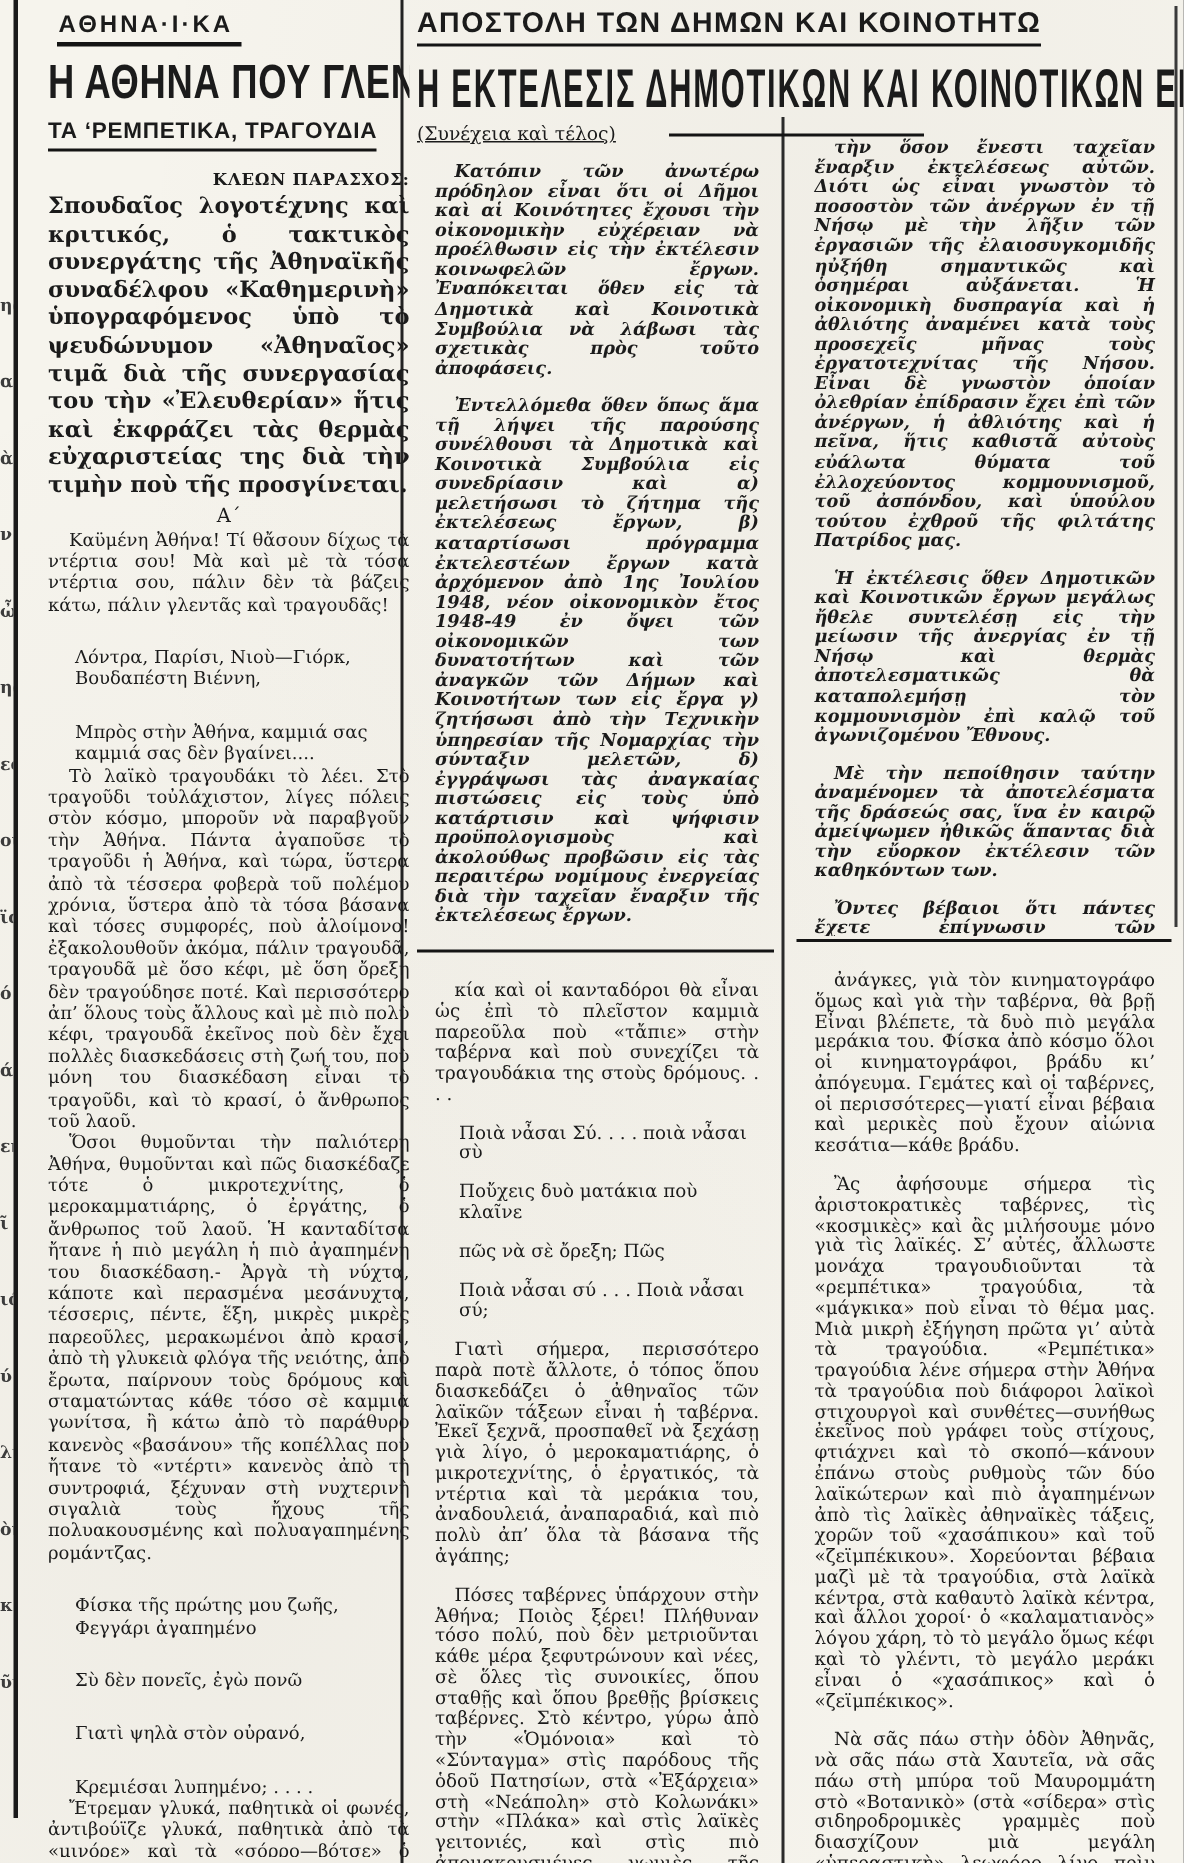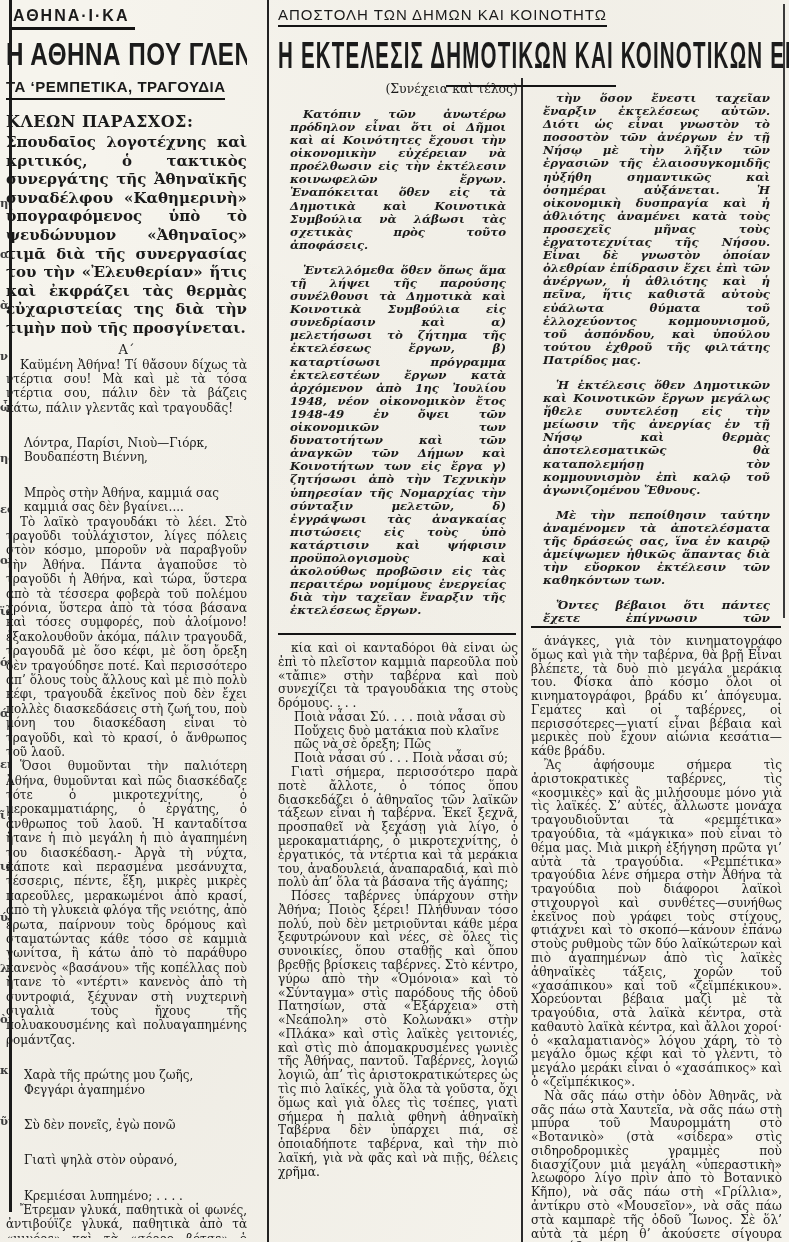--- a/index.html
+++ b/index.html
@@ -15,58 +15,58 @@
   
   .vr { position:absolute; background:#1a1a1a; }
   .vr1 { left:9px;  top:0; width:3px; height:1212px; }
   .vr2 { left:267px; top:0; width:2px; height:1242px; background:#222; }
   .vr3 { left:521px; top:78px; width:2px; height:1164px; background:#2a2a2a; }
   .vr4 { left:783px; top:4px; width:2px; height:614px; background:#3a3a3a; }
   
   .edge { position:absolute; left:0; top:196px; width:9px; overflow:hidden; height:1000px; }
   .edge span { display:block; height:51px; font-size:11.5px; font-weight:700; color:#3c3c3c; }
   
-  .col1 { position:absolute; left:6px; top:6px; width:241px; height:1232px; overflow:hidden; }
+  .col1 { position:absolute; left:32px; top:6px; width:241px; height:1232px; overflow:hidden; }
   .kicker1 { font-family:"Liberation Sans",sans-serif; font-weight:700; font-size:16px;
              letter-spacing:2px; display:inline-block; margin-left:6px;
              border-bottom:3px solid #141414; padding:1px 6px 2px 1px; }
   .headline1 { font-family:"Liberation Sans",sans-serif; font-weight:700; font-size:25px;
                letter-spacing:0.5px; white-space:nowrap; margin:10px 0 0 0;
                transform:scale(0.97,1.28); transform-origin:left center; }
   .subhead1 { font-family:Liberation Sans, sans-serif; font-weight:700; font-size:15px;
               letter-spacing:0.5px; display:inline-block; border-bottom:2.5px solid #141414;
               padding-bottom:3px; margin-top:9px; }
-  .byline { text-align:left; font-weight:700; font-size:16px; letter-spacing:0.5px; margin:12px 0 2px; }
+  .byline { text-align:right; font-weight:700; font-size:11px; letter-spacing:0.5px; margin:12px 0 2px; }
   .intro { font-weight:700; font-size:15px; line-height:1.24; text-align:justify; }
   .sectmark { text-align:center; font-size:13px; margin:4px 0 1px; }
   .body1 p { margin:0; font-size:12px; line-height:1.2; text-align:justify; text-indent:14px; }
   .body1 p.verse { text-indent:0; padding-left:18px; text-align:left;margin-top:21px; }
   
   .main-head { position:absolute; left:278px; top:5px; width:506px; }
-  .kicker2 { font-family:"Liberation Sans",sans-serif; font-weight:400; font-size:15px;
+  .kicker2 { font-family:"Liberation Sans",sans-serif; font-weight:700; font-size:19px;
              letter-spacing:1px; display:inline-block; border-bottom:2.5px solid #141414; padding-bottom:2px; }
   .headline2 { margin-top:7px; height:40px; }
   .headline2 span { display:inline-block; font-family:"Liberation Sans",sans-serif; font-weight:700;
                     font-size:26px; letter-spacing:1.5px; white-space:nowrap;
                     transform:scale(0.79,1.4); transform-origin:left top; }
   .head2-underline { width:170px; border-top:2.5px solid #141414; margin:11px auto 0; }
   
   .ital { position:absolute; font-style:italic; font-weight:700; font-size:11.8px;
           line-height:1.11; text-align:justify; overflow:hidden; }
   .ital p { margin:12px; text-indent:13px; }
   .colA { left:278px; top:82px; width:240px; height:548px; }
   .colB { left:531px; top:80px; width:251px; height:544px; }
-  .contnote { text-align:right; font-style:normal; font-weight:400; font-size:12.5px; margin-bottom:3px; }
+  .contnote { text-align:left; font-style:normal; font-weight:400; font-size:12.5px; margin-bottom:3px;text-decoration:underline; }
   
   .hr { position:absolute; border-top:2px solid #141414; }
   .hrA { left:278px; top:633px; width:238px; }
   .hrB { left:531px; top:626px; width:250px; }
   
   .cont { position:absolute; font-size:12.2px; line-height:1.13; text-align:justify; overflow:hidden; }
-  .cont p { margin:0; text-indent:13px; }
+  .cont p { margin:12px; text-indent:13px; }
   .cont p.verse { text-indent:0; padding-left:16px; text-align:left; }
   .contA { left:278px; top:642px; width:240px; height:600px; }
   .contB { left:531px; top:635px; width:251px; height:607px; }
 </style>
 </head>
 <body>
 
 <div class="page">
 
   <div class="vr vr1"></div>
@@ -102,21 +102,21 @@
     <div class="subhead1">ΤΑ ‘ΡΕΜΠΕΤΙΚΑ, ΤΡΑΓΟΥΔΙΑ</div>
     <div class="byline">ΚΛΕΩΝ ΠΑΡΑΣΧΟΣ:</div>
     <div class="intro">Σπουδαῖος λογοτέχνης καὶ κριτικός, ὁ τακτικὸς συνεργάτης τῆς Ἀθηναϊκῆς συναδέλφου «Καθημερινὴ» ὑπογραφόμενος ὑπὸ τὸ ψευδώνυμον «Ἀθηναῖος» τιμᾶ διὰ τῆς συνεργασίας του τὴν «Ἐλευθερίαν» ἥτις καὶ ἐκφράζει τὰς θερμὰς εὐχαριστείας της διὰ τὴν τιμὴν ποὺ τῆς προσγίνεται.</div>
     <div class="sectmark">Α΄</div>
     <div class="body1">
         <p>Καϋμένη Ἀθήνα! Τί θἄσουν δίχως τὰ ντέρτια σου! Μὰ καὶ μὲ τὰ τόσα ντέρτια σου, πάλιν δὲν τὰ βάζεις κάτω, πάλιν γλεντᾶς καὶ τραγουδᾶς!</p>
         <p class="verse">Λόντρα, Παρίσι, Νιοὺ—Γιόρκ, Βουδαπέστη Βιέννη,</p>
         <p class="verse">Μπρὸς στὴν Ἀθήνα, καμμιά σας καμμιά σας δὲν βγαίνει....</p>
         <p>Τὸ λαϊκὸ τραγουδάκι τὸ λέει. Στὸ τραγοῦδι τοὐλάχιστον, λίγες πόλεις στὸν κόσμο, μποροῦν νὰ παραβγοῦν τὴν Ἀθήνα. Πάντα ἀγαποῦσε τὸ τραγοῦδι ἡ Ἀθήνα, καὶ τώρα, ὕστερα ἀπὸ τὰ τέσσερα φοβερὰ τοῦ πολέμου χρόνια, ὕστερα ἀπὸ τὰ τόσα βάσανα καὶ τόσες συμφορές, ποὺ ἀλοίμονο! ἐξακολουθοῦν ἀκόμα, πάλιν τραγουδᾶ, τραγουδᾶ μὲ ὅσο κέφι, μὲ ὅση ὄρεξη δὲν τραγούδησε ποτέ. Καὶ περισσότερο ἀπ’ ὅλους τοὺς ἄλλους καὶ μὲ πιὸ πολὺ κέφι, τραγουδᾶ ἐκεῖνος ποὺ δὲν ἔχει πολλὲς διασκεδάσεις στὴ ζωή του, ποὺ μόνη του διασκέδαση εἶναι τὸ τραγοῦδι, καὶ τὸ κρασί, ὁ ἄνθρωπος τοῦ λαοῦ.</p>
         <p>Ὅσοι θυμοῦνται τὴν παλιότερη Ἀθήνα, θυμοῦνται καὶ πῶς διασκέδαζε τότε ὁ μικροτεχνίτης, ὁ μεροκαμματιάρης, ὁ ἐργάτης, ὁ ἄνθρωπος τοῦ λαοῦ. Ἡ κανταδίτσα ἤτανε ἡ πιὸ μεγάλη ἡ πιὸ ἀγαπημένη του διασκέδαση.- Ἀργὰ τὴ νύχτα, κάποτε καὶ περασμένα μεσάνυχτα, τέσσερις, πέντε, ἕξη, μικρὲς μικρὲς παρεοῦλες, μερακωμένοι ἀπὸ κρασί, ἀπὸ τὴ γλυκειὰ φλόγα τῆς νειότης, ἀπὸ ἔρωτα, παίρνουν τοὺς δρόμους καὶ σταματώντας κάθε τόσο σὲ καμμιὰ γωνίτσα, ἢ κάτω ἀπὸ τὸ παράθυρο κανενὸς «βασάνου» τῆς κοπέλλας ποὺ ἤτανε τὸ «ντέρτι» κανενὸς ἀπὸ τὴ συντροφιά, ξέχυναν στὴ νυχτερινὴ σιγαλιὰ τοὺς ἤχους τῆς πολυακουσμένης καὶ πολυαγαπημένης ρομάντζας.</p>
-        <p class="verse">Χαρὰ τῆς πρώτης μου ζωῆς, Φεγγάρι ἀγαπημένο</p>
+        <p class="verse">Φίσκα τῆς πρώτης μου ζωῆς, Φεγγάρι ἀγαπημένο</p>
         <p class="verse">Σὺ δὲν πονεῖς, ἐγὼ πονῶ</p>
         <p class="verse">Γιατὶ ψηλὰ στὸν οὐρανό,</p>
         <p class="verse">Κρεμιέσαι λυπημένο; . . . .</p>
         <p>Ἔτρεμαν γλυκά, παθητικὰ οἱ φωνές, ἀντιβούϊζε γλυκά, παθητικὰ ἀπὸ τὰ «μινόρε» καὶ τὰ «σόρρο—βότσε» ὁ δρόμος, κι’ οἱ μεσόκοποι καὶ οἱ γέροι ποὺ ἀκούγαν τὸ τραγούδι ἄφηναν τὴ φαντασία τους ν’ ἀρμενίσῃ πίσω πρὸς τὰ παλιά, πρὸς τὰ τρελλὰ χρόνια τῆς νιότης, ποὺ ποτὲ δὲν ξεχνιοῦνται καὶ οἱ κοπέλλες, μὲς τὸ ἁπαλὸ κῦμα τῶν ἤχων, ποὺ τύλιγαν τρυφερὰ τὶς ψυχές τους, νανούριζαν τὰ ἐρωτικά τους ὄνειρα.</p>
         <p>Σήμερα οἱ καντάδες ἀκούονται ἀραιότερα. θ’ ἀκούσῃς καμμιὰ καντάδα, ποῦ καὶ ποῦ, σὲ καμμιὰ λαϊκὴ συνοι</p>
       </div>
     
     
   </div>
 

